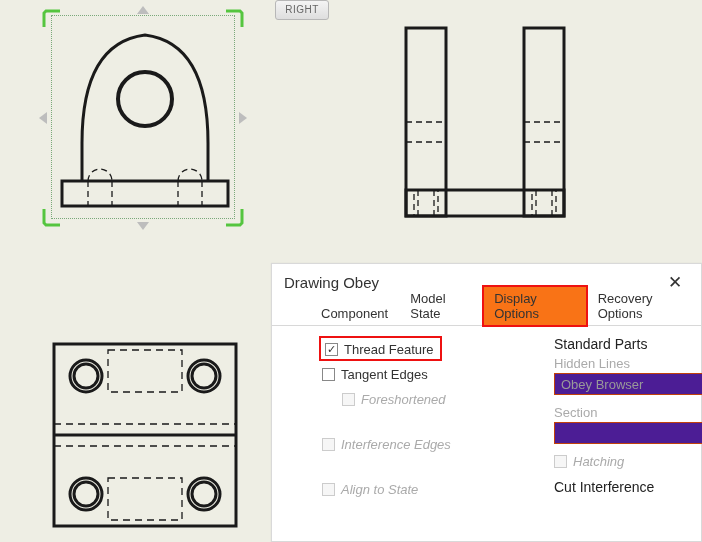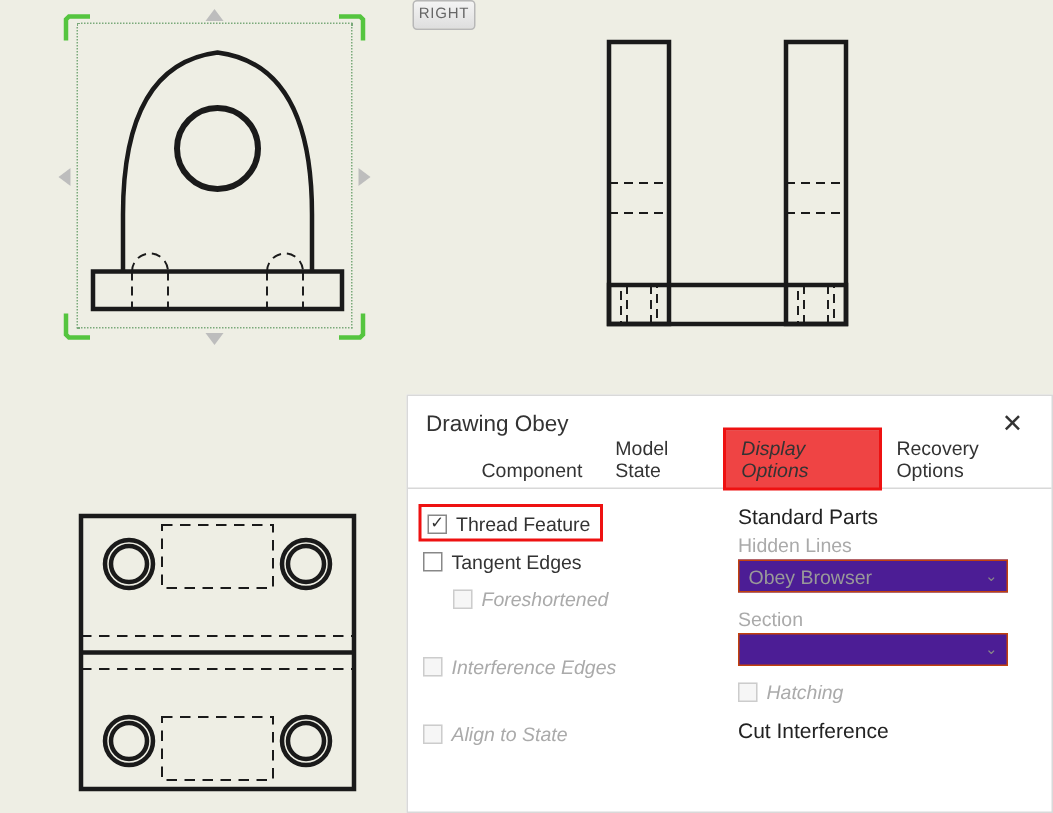--- a/index.html
+++ b/index.html
@@ -70,21 +70,21 @@
       border-right: 6px solid transparent;
       border-top: 8px solid #bdbdbd;
       bottom: -3px; left: 50%; transform: translateX(-50%);
     }
 
     
     .viewcube {
       position: absolute;
       left: 275px;
       top: 0px;
-      width: 42px;
+      width: 54px;
       height: 20px;
       background: linear-gradient(#f4f4f4, #dedede);
       border: 1px solid #b7b7b7;
       border-radius: 3px;
       font-size: 10px;
       color: #666;
       text-align: center;
       line-height: 18px;
       letter-spacing: 0.5px;
     }
@@ -134,32 +134,33 @@
       padding: 4px 10px 5px;
       font-size: 13px;
       color: #333;
       border: 1px solid transparent;
       border-bottom: none;
       position: relative;
       top: 1px;
       cursor: default;
     }
     .tab.active {
-      background: #ef4444;
+      background: #f97316;
       border-color: #d8d8d8;
-      font-style: italic;
     }
     .tab.highlighted-red {
       outline: 2px solid #e11;
       outline-offset: -1px;
     }
 
     .tab-body {
       display: flex;
       padding: 10px 10px 0 10px;
+      gap: 22px;
+      margin-left: 40px;
     }
     .left-col { flex: 0 0 210px; }
     .right-col { flex: 1; }
 
     .ck-row {
       display: flex;
       align-items: center;
       gap: 6px;
       margin-bottom: 10px;
     }

